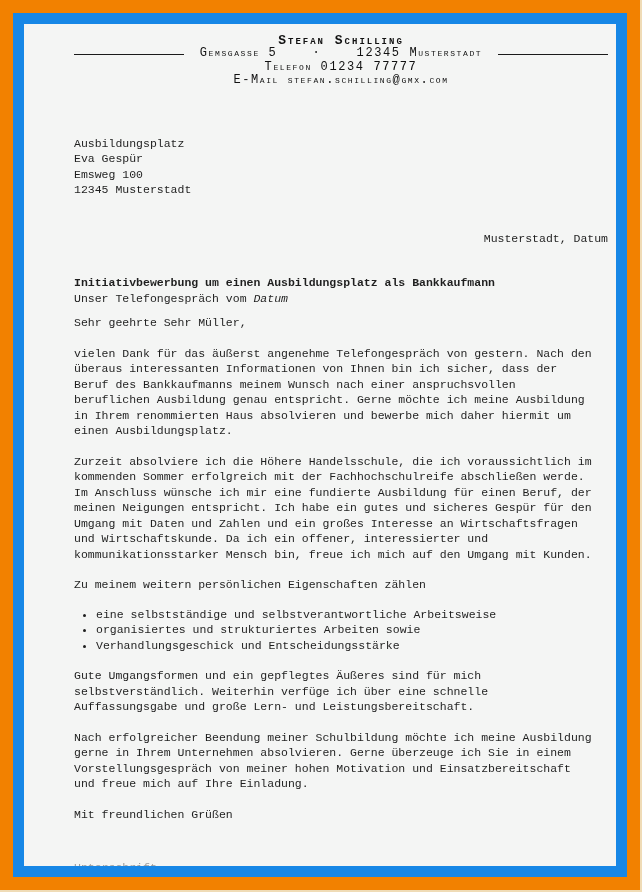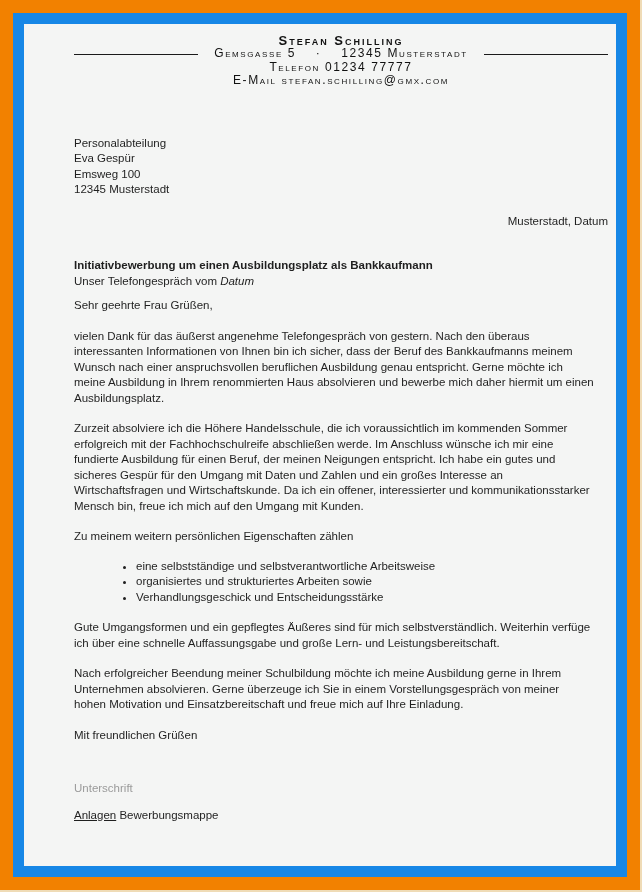--- a/index.html
+++ b/index.html
@@ -28,20 +28,21 @@
   }
   .content {
     position: relative;
     width: 100%; height: 100%;
     background: #F4F5F4;
     color: #1f1f1f;
     font-size: 11.5px;
     line-height: 15.5px;
     padding: 10px 8px 8px 50px;
     overflow: hidden;
+    font-family: Liberation Mono, monospace;
   }
 
   
   .letterhead {
     text-align: center;
     font-variant: small-caps;
     line-height: 13.4px;
     color: #111;
   }
   .lh-name {
@@ -64,37 +65,37 @@
   .lh-addr { white-space: pre; }
   .lh-sub {
     letter-spacing: 1.6px;
     font-size: 12px;
   }
 
   
   .recipient { margin-top: 48px; }
 
   
-  .dateline { margin-top: 16px; text-align: right; }
+  .dateline { margin-top: 33px; text-align: right; }
 
   
   .subject { margin-top: 29px; font-weight: bold; }
   .subject-sub .italic { font-style: italic; }
 
   .salutation { margin-top: 9px; }
 
   p.para { margin-top: 15px; max-width: 520px; }
 
   ul.traits {
     margin-top: 14px;
     padding-left: 22px;
     list-style: disc outside;
     max-width: 500px;
   }
-  ul.traits li { line-height: 15.5px; margin-left: 40px; }
+  ul.traits li { line-height: 15.5px; }
 
   .closing { margin-top: 15px; }
   .signature { margin-top: 38px; color: #9B9B9B; }
   .enclosure { margin-top: 11px; }
   .enclosure .u { text-decoration: underline; }
 
   .watermark {
     position: absolute;
     left: 36px;
     top: 846px;
@@ -116,32 +117,32 @@
           <div class="lh-row">
             <span class="rule"></span>
             <span class="lh-addr">Gemsgasse 5    ·    12345 Musterstadt</span>
             <span class="rule"></span>
           </div>
           <div class="lh-sub">Telefon 01234 77777</div>
           <div class="lh-sub">E-Mail stefan.schilling@gmx.com</div>
         </header>
 
         <div class="recipient">
-          <div>Personalabteilung</div>
+          <div>Ausbildungsplatz</div>
           <div>Eva Gespür</div>
           <div>Emsweg 100</div>
           <div>12345 Musterstadt</div>
         </div>
 
         <div class="dateline">Musterstadt, Datum</div>
 
         <div class="subject">Initiativbewerbung um einen Ausbildungsplatz als Bankkaufmann</div>
         <div class="subject-sub"><span>Unser Telefongespräch vom </span><span class="italic">Datum</span></div>
 
-        <p class="salutation">Sehr geehrte Frau Grüßen,</p>
+        <p class="salutation">Sehr geehrte Sehr Müller,</p>
 
         <p class="para">vielen Dank für das äußerst angenehme Telefongespräch von gestern. Nach den überaus interessanten Informationen von Ihnen bin ich sicher, dass der Beruf des Bankkaufmanns meinem Wunsch nach einer anspruchsvollen beruflichen Ausbildung genau entspricht. Gerne möchte ich meine Ausbildung in Ihrem renommierten Haus absolvieren und bewerbe mich daher hiermit um einen Ausbildungsplatz.</p>
 
         <p class="para">Zurzeit absolviere ich die Höhere Handelsschule, die ich voraussichtlich im kommenden Sommer erfolgreich mit der Fachhochschulreife abschließen werde. Im Anschluss wünsche ich mir eine fundierte Ausbildung für einen Beruf, der meinen Neigungen entspricht. Ich habe ein gutes und sicheres Gespür für den Umgang mit Daten und Zahlen und ein großes Interesse an Wirtschaftsfragen und Wirtschaftskunde. Da ich ein offener, interessierter und kommunikationsstarker Mensch bin, freue ich mich auf den Umgang mit Kunden.</p>
 
         <p class="para">Zu meinem weitern persönlichen Eigenschaften zählen</p>
 
         <ul class="traits">
           <li>eine selbstständige und selbstverantwortliche Arbeitsweise</li>
           <li>organisiertes und strukturiertes Arbeiten sowie</li>

